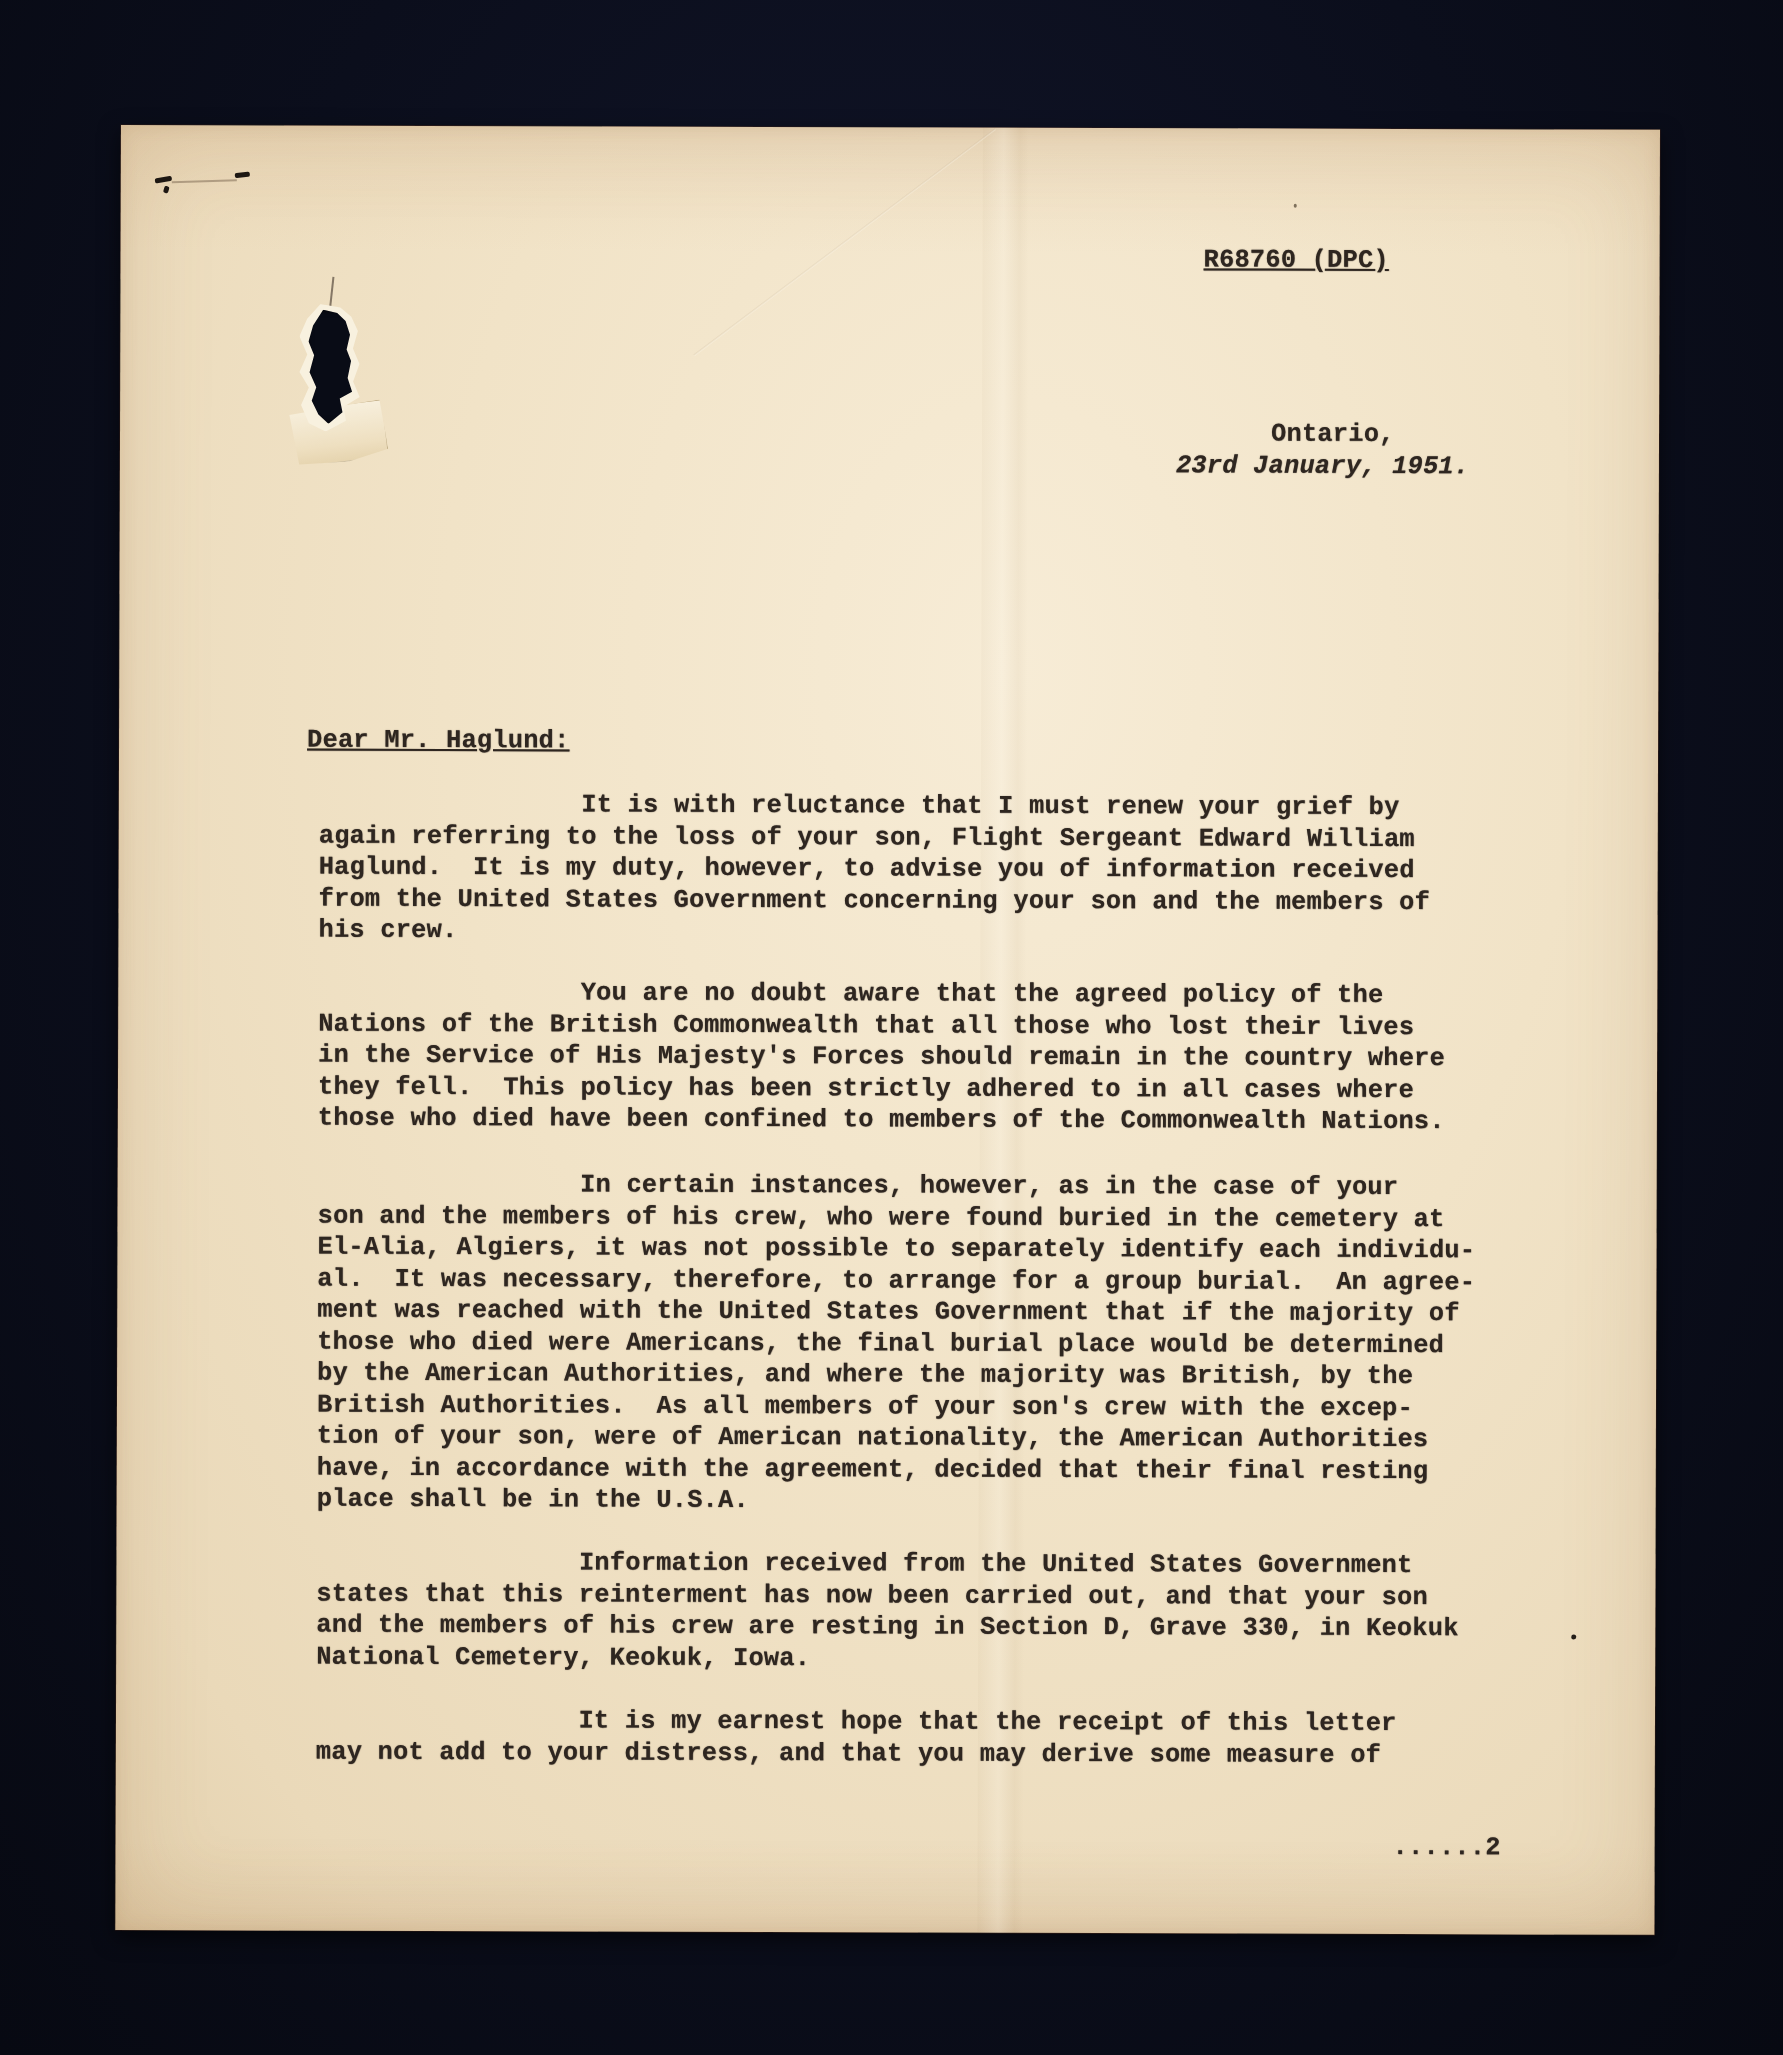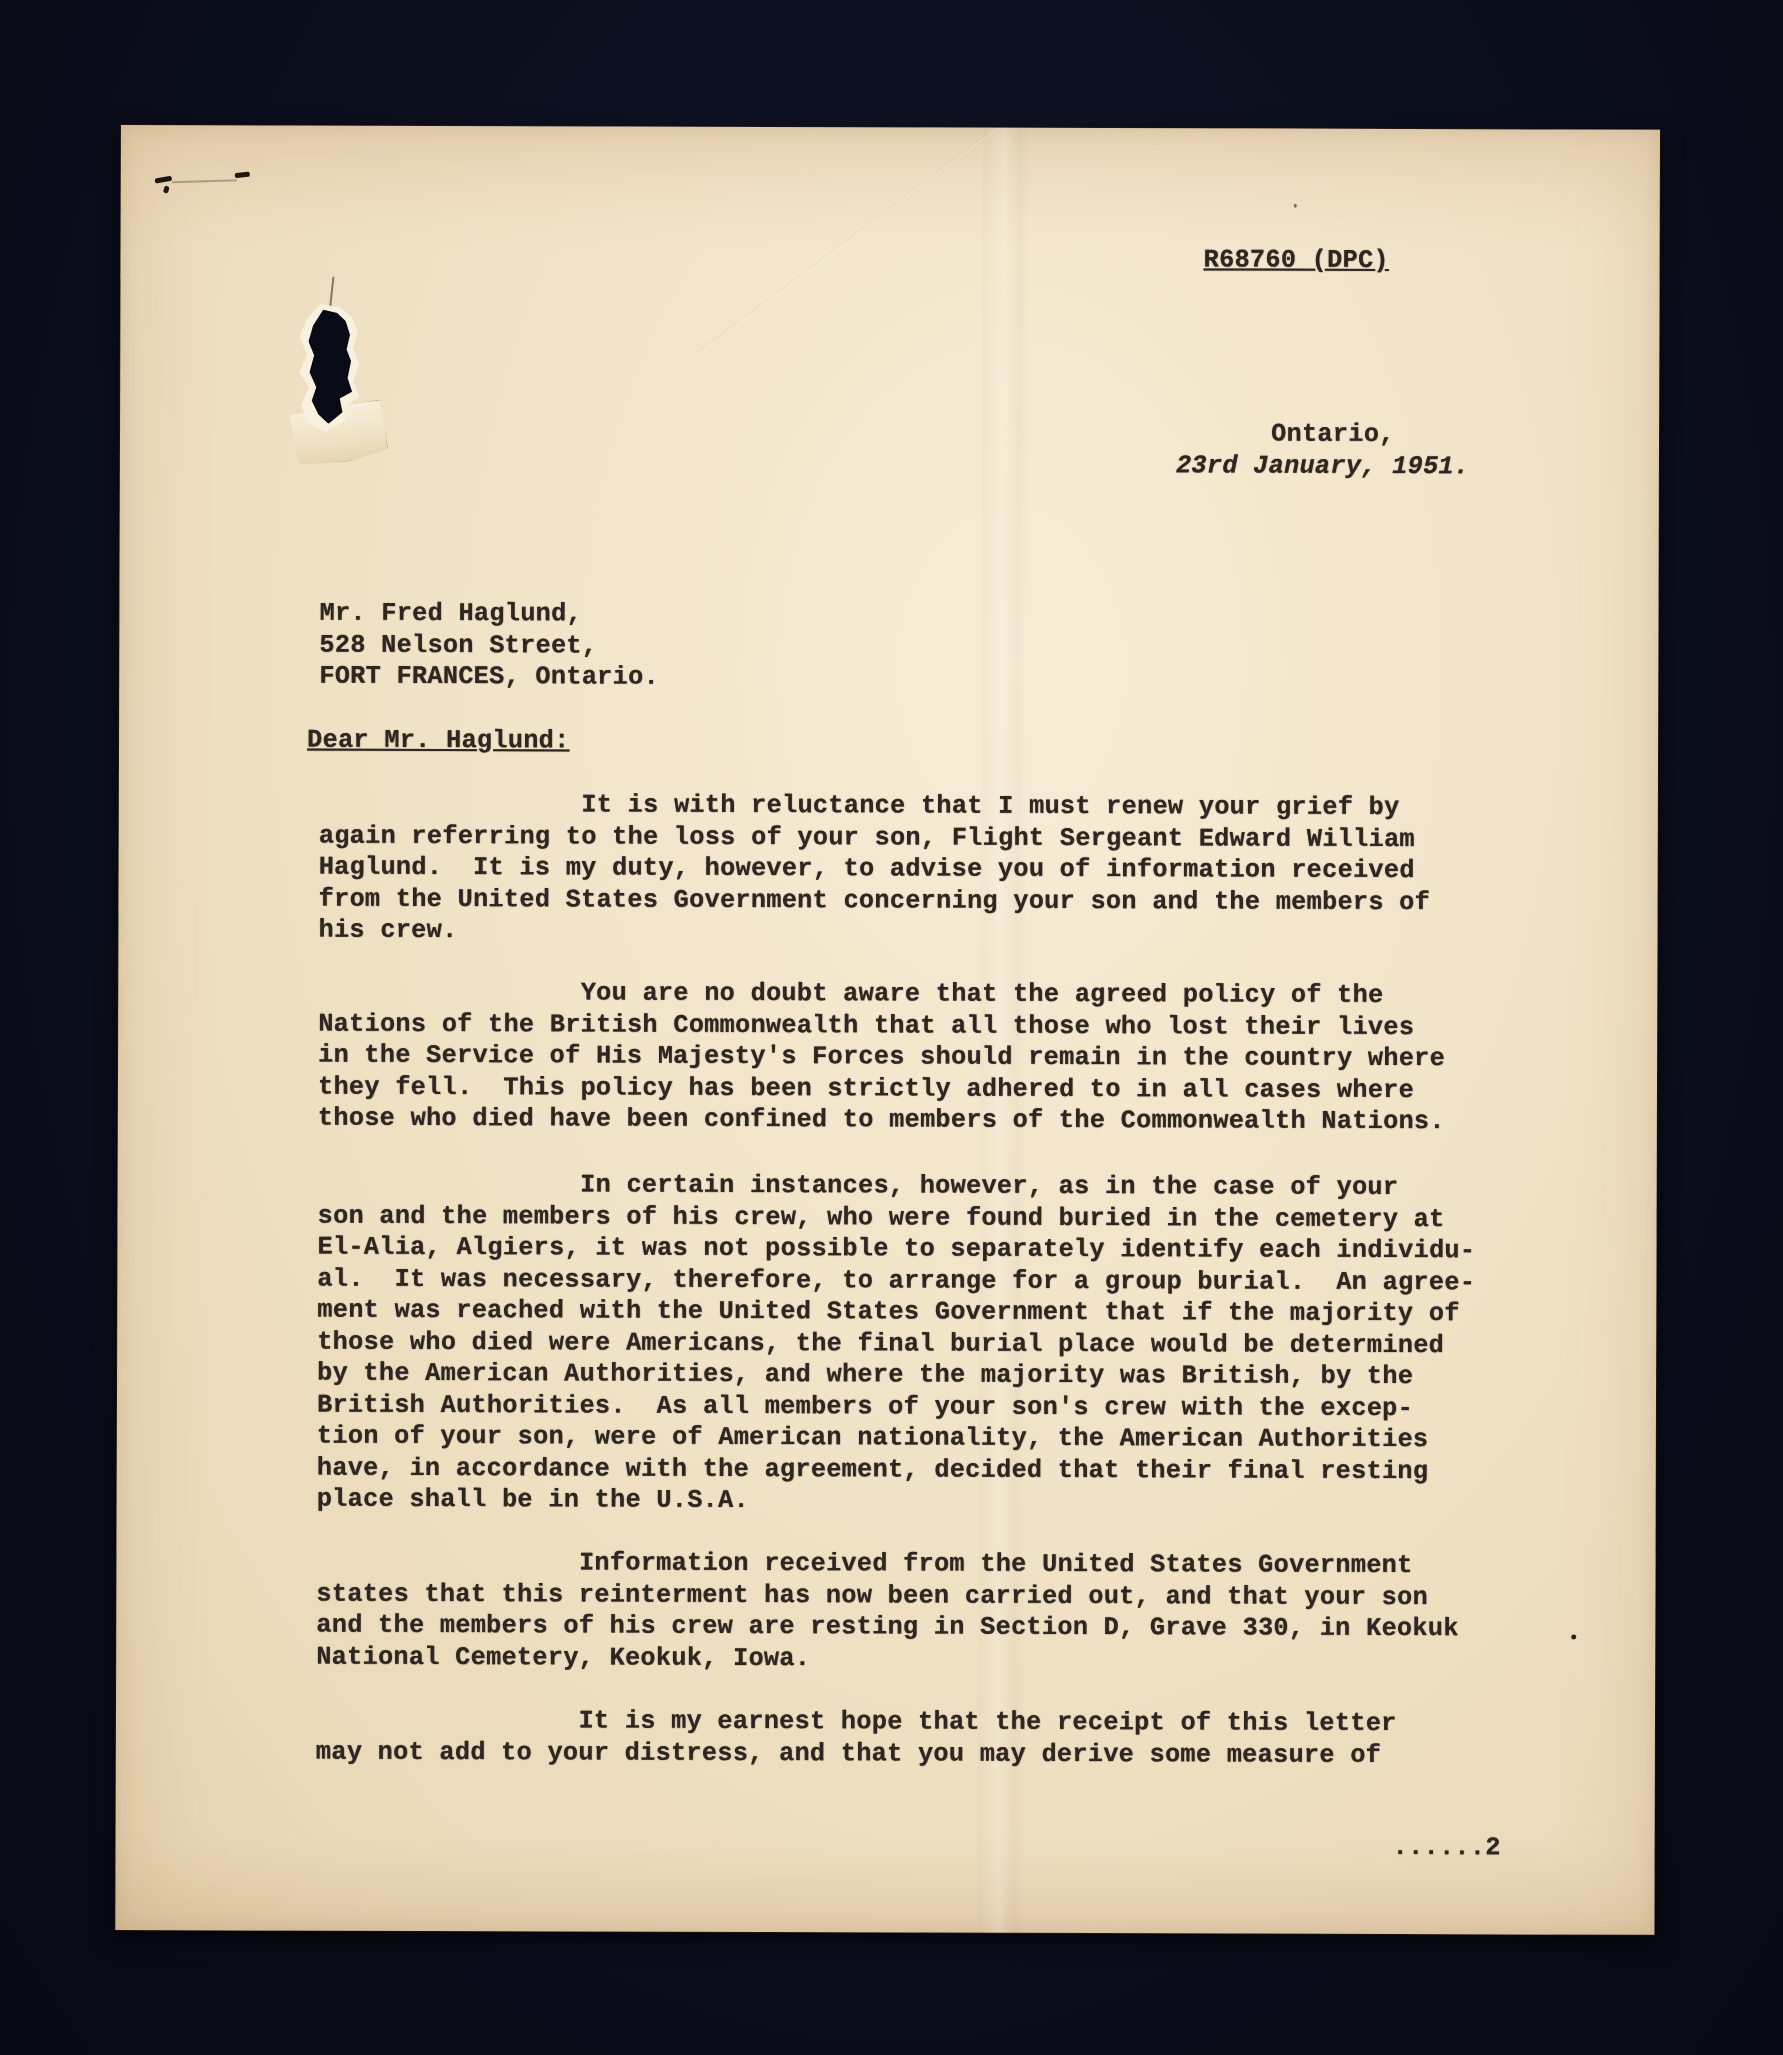--- a/index.html
+++ b/index.html
@@ -160,23 +160,20 @@
     <div class="tape"></div>
     <div class="hole-edge"></div>
     <div class="hole"></div>
     <div class="speck"></div>
     <div class="speck-small"></div>
 
     <div class="typed ref">R68760 (DPC)</div>
     <div class="typed place">Ontario,</div>
     <div class="typed date">23rd January, 1951.</div>
 
-    <div class="typed addr"><span>Mr. Fred Haglund,</span>
-<span>528 Nelson Street,</span>
-<span>FORT FRANCES, Ontario.</span></div>
 
     <div class="typed salutation">Dear Mr. Haglund:</div>
 
     <div class="typed para-1">                 It is with reluctance that I must renew your grief by
 again referring to the loss of your son, Flight Sergeant Edward William
 Haglund.  It is my duty, however, to advise you of information received
 from the United States Government concerning your son and the members of
 his crew.</div>
     <div class="typed para-2">                 You are no doubt aware that the agreed policy of the
 Nations of the British Commonwealth that all those who lost their lives

